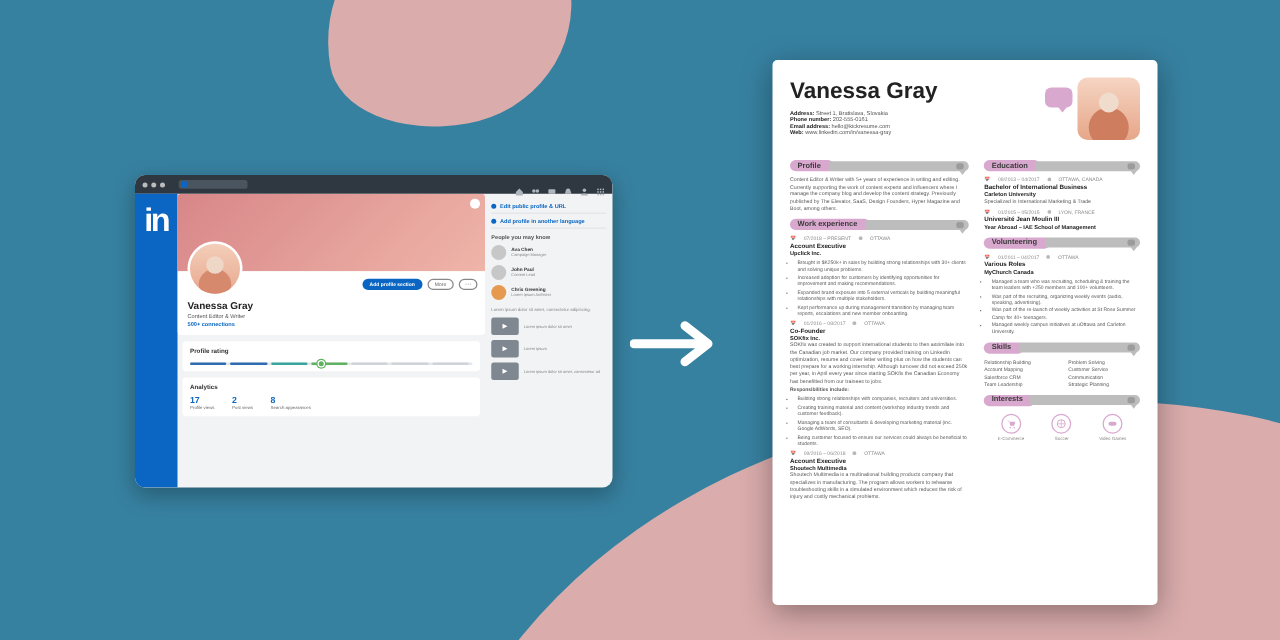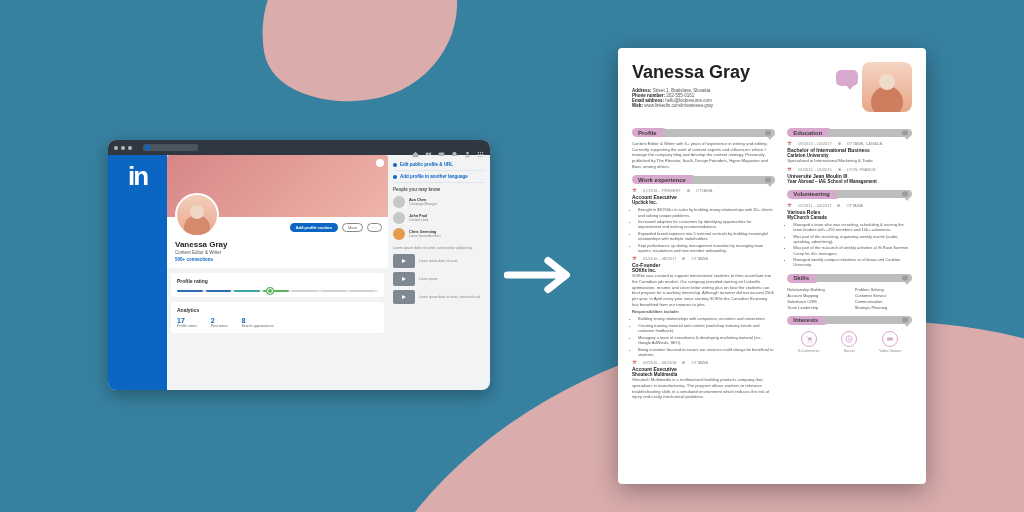--- a/index.html
+++ b/index.html
@@ -58,21 +58,21 @@
   .browser-search {
     margin-left: 8px; width: 55px; height: 7px; background: #4a5560; border-radius: 2px;
     display: flex; align-items: center;
   }
   .browser-search-icon { width: 5px; height: 5px; background:#0a66c2; margin-left: 2px; border-radius:1px; }
   .browser-icons { margin-left: auto; display: flex; gap: 6px; }
   .browser-icon { width: 7px; height: 7px; }
   .browser-icon svg { width: 100%; height: 100%; fill: #aeb5bd; }
   .linkedin-body { display: flex; height: calc(100% - 15px); }
   .li-logo {
-    width: 59px; background: #0a66c2;
+    width: 34px; background: #0a66c2;
     display: flex; align-items: flex-start; justify-content: center;
     padding-top: 6px;
   }
   .li-logo span { color: #fff; font-weight: 900; font-size: 26px; font-family: Arial; letter-spacing: -2px; }
   .li-main { flex: 1; padding: 0 4px 4px 4px; overflow: hidden; }
   .li-cover {
     height: 62px;
     background: linear-gradient(135deg, #d88688 0%, #efb5a9 100%);
     border-radius: 3px 3px 0 0;
     margin: 0 -4px;

